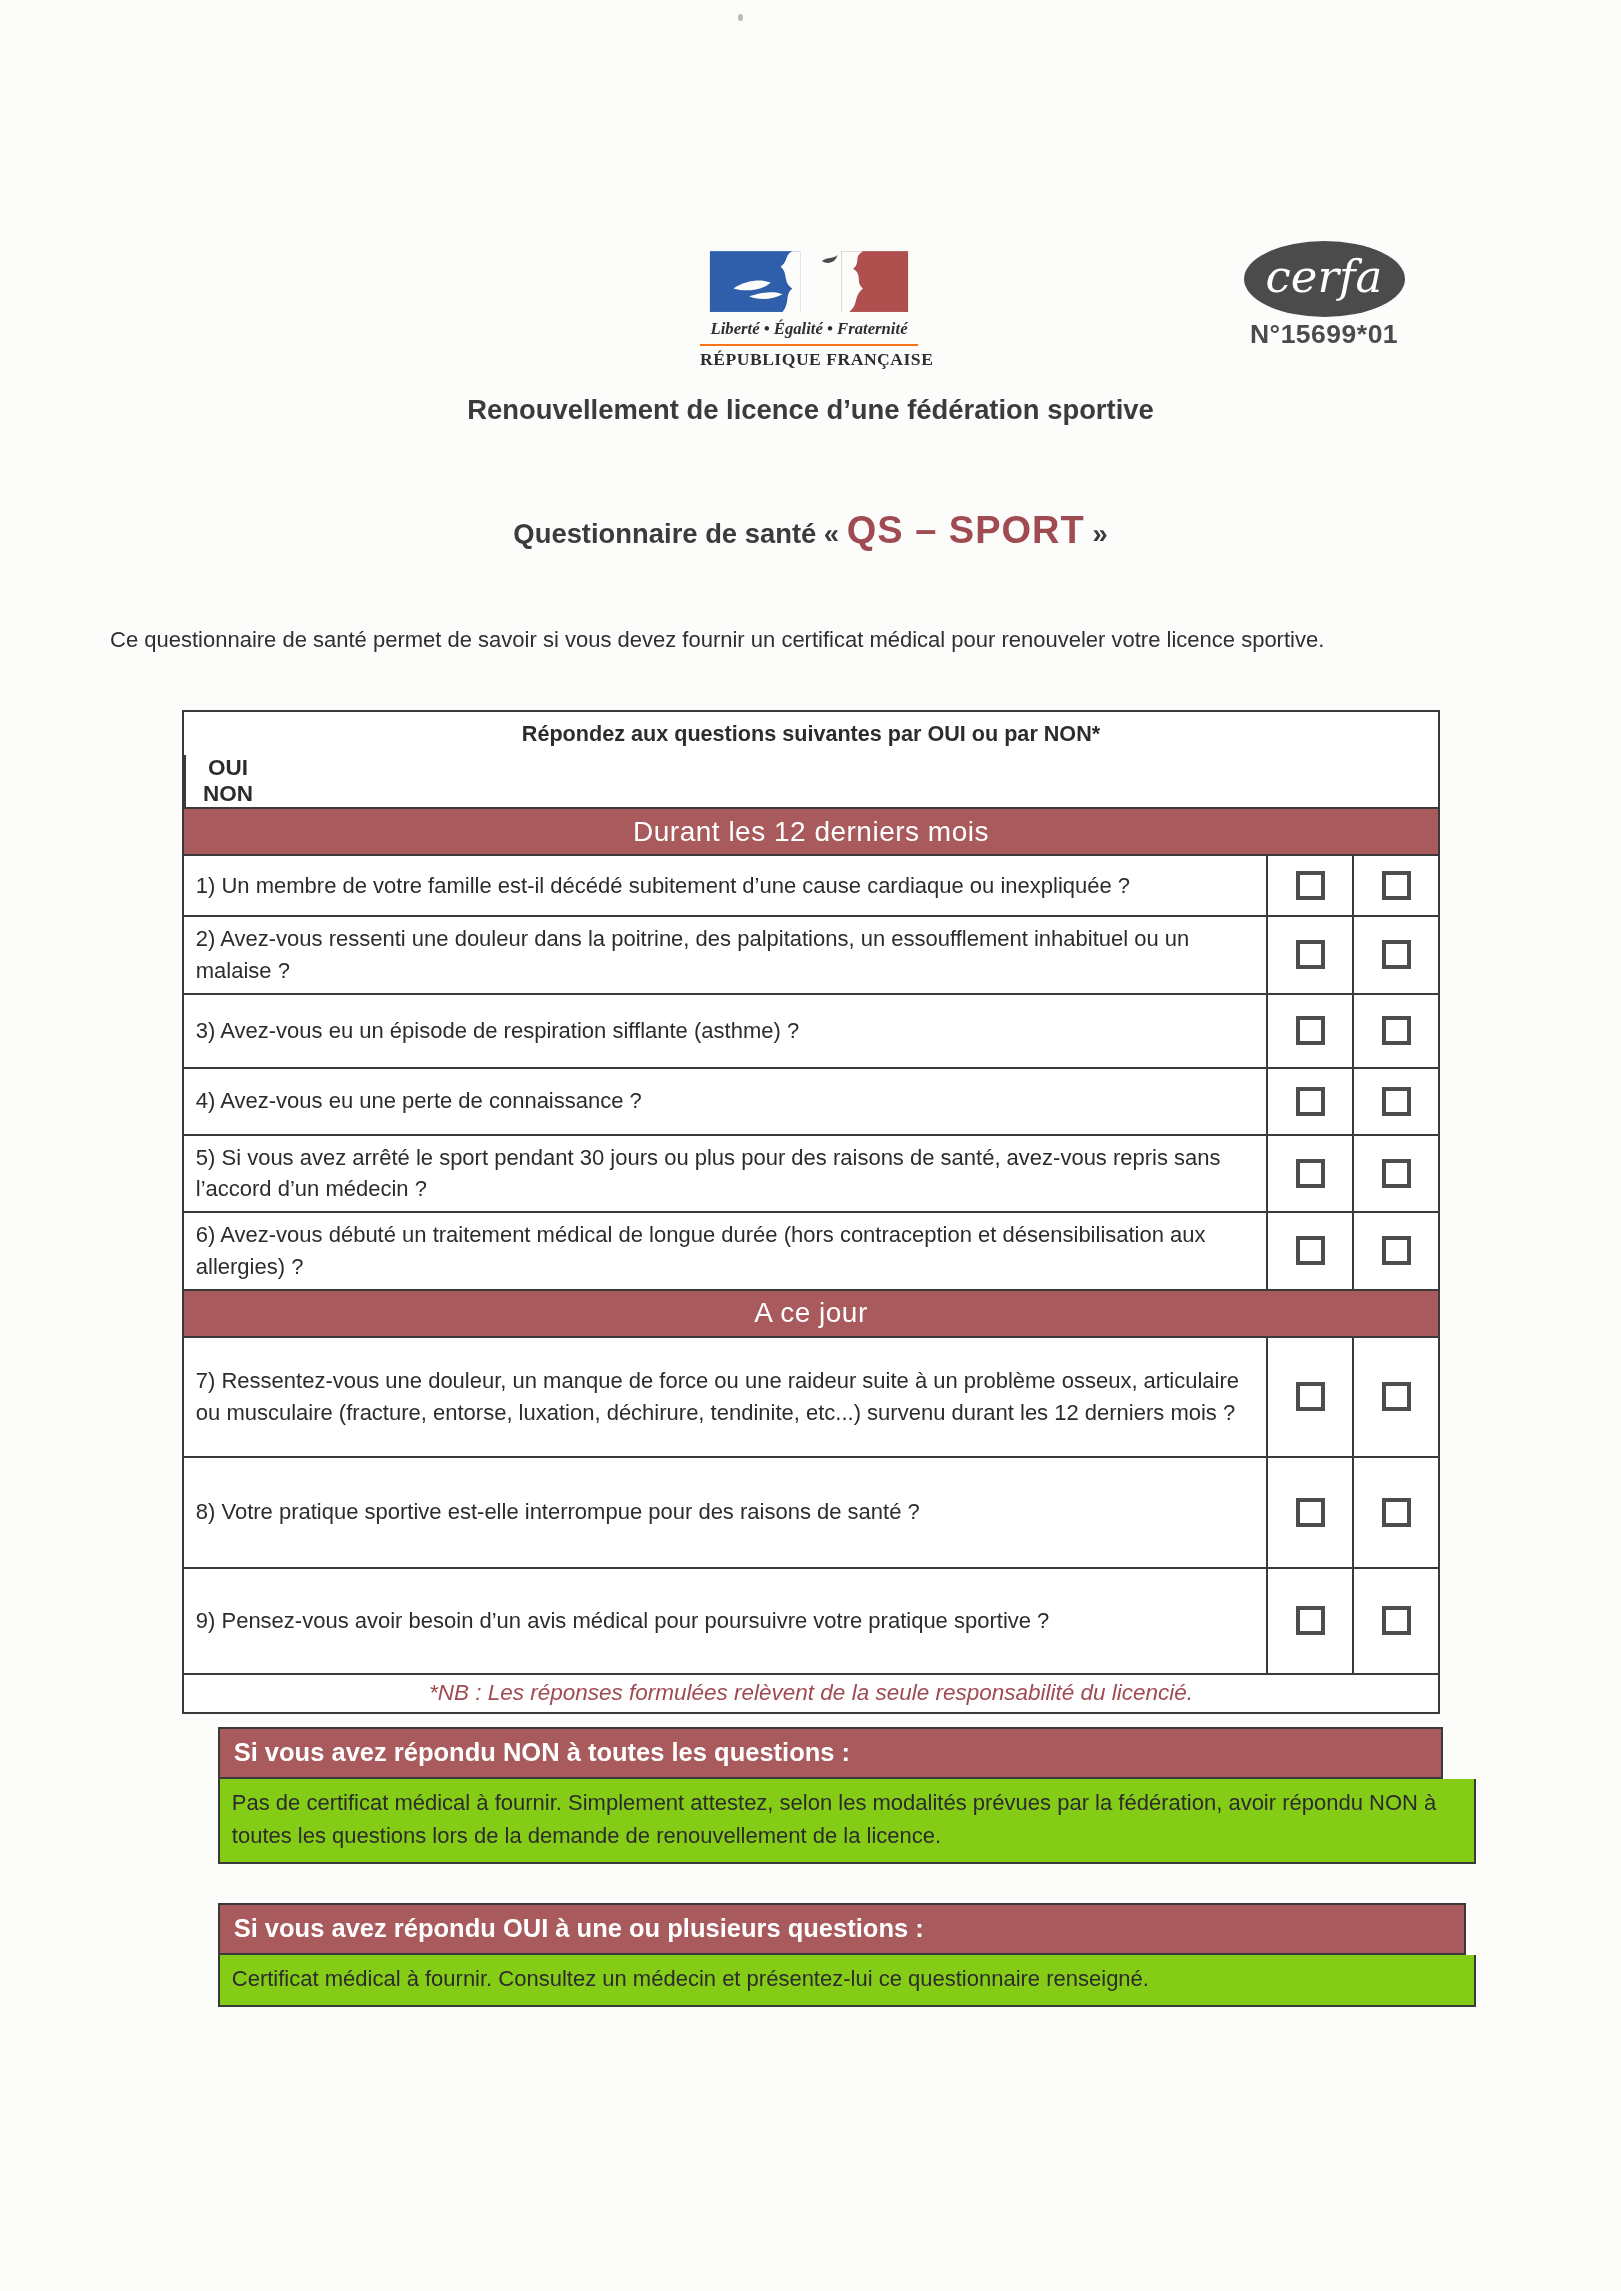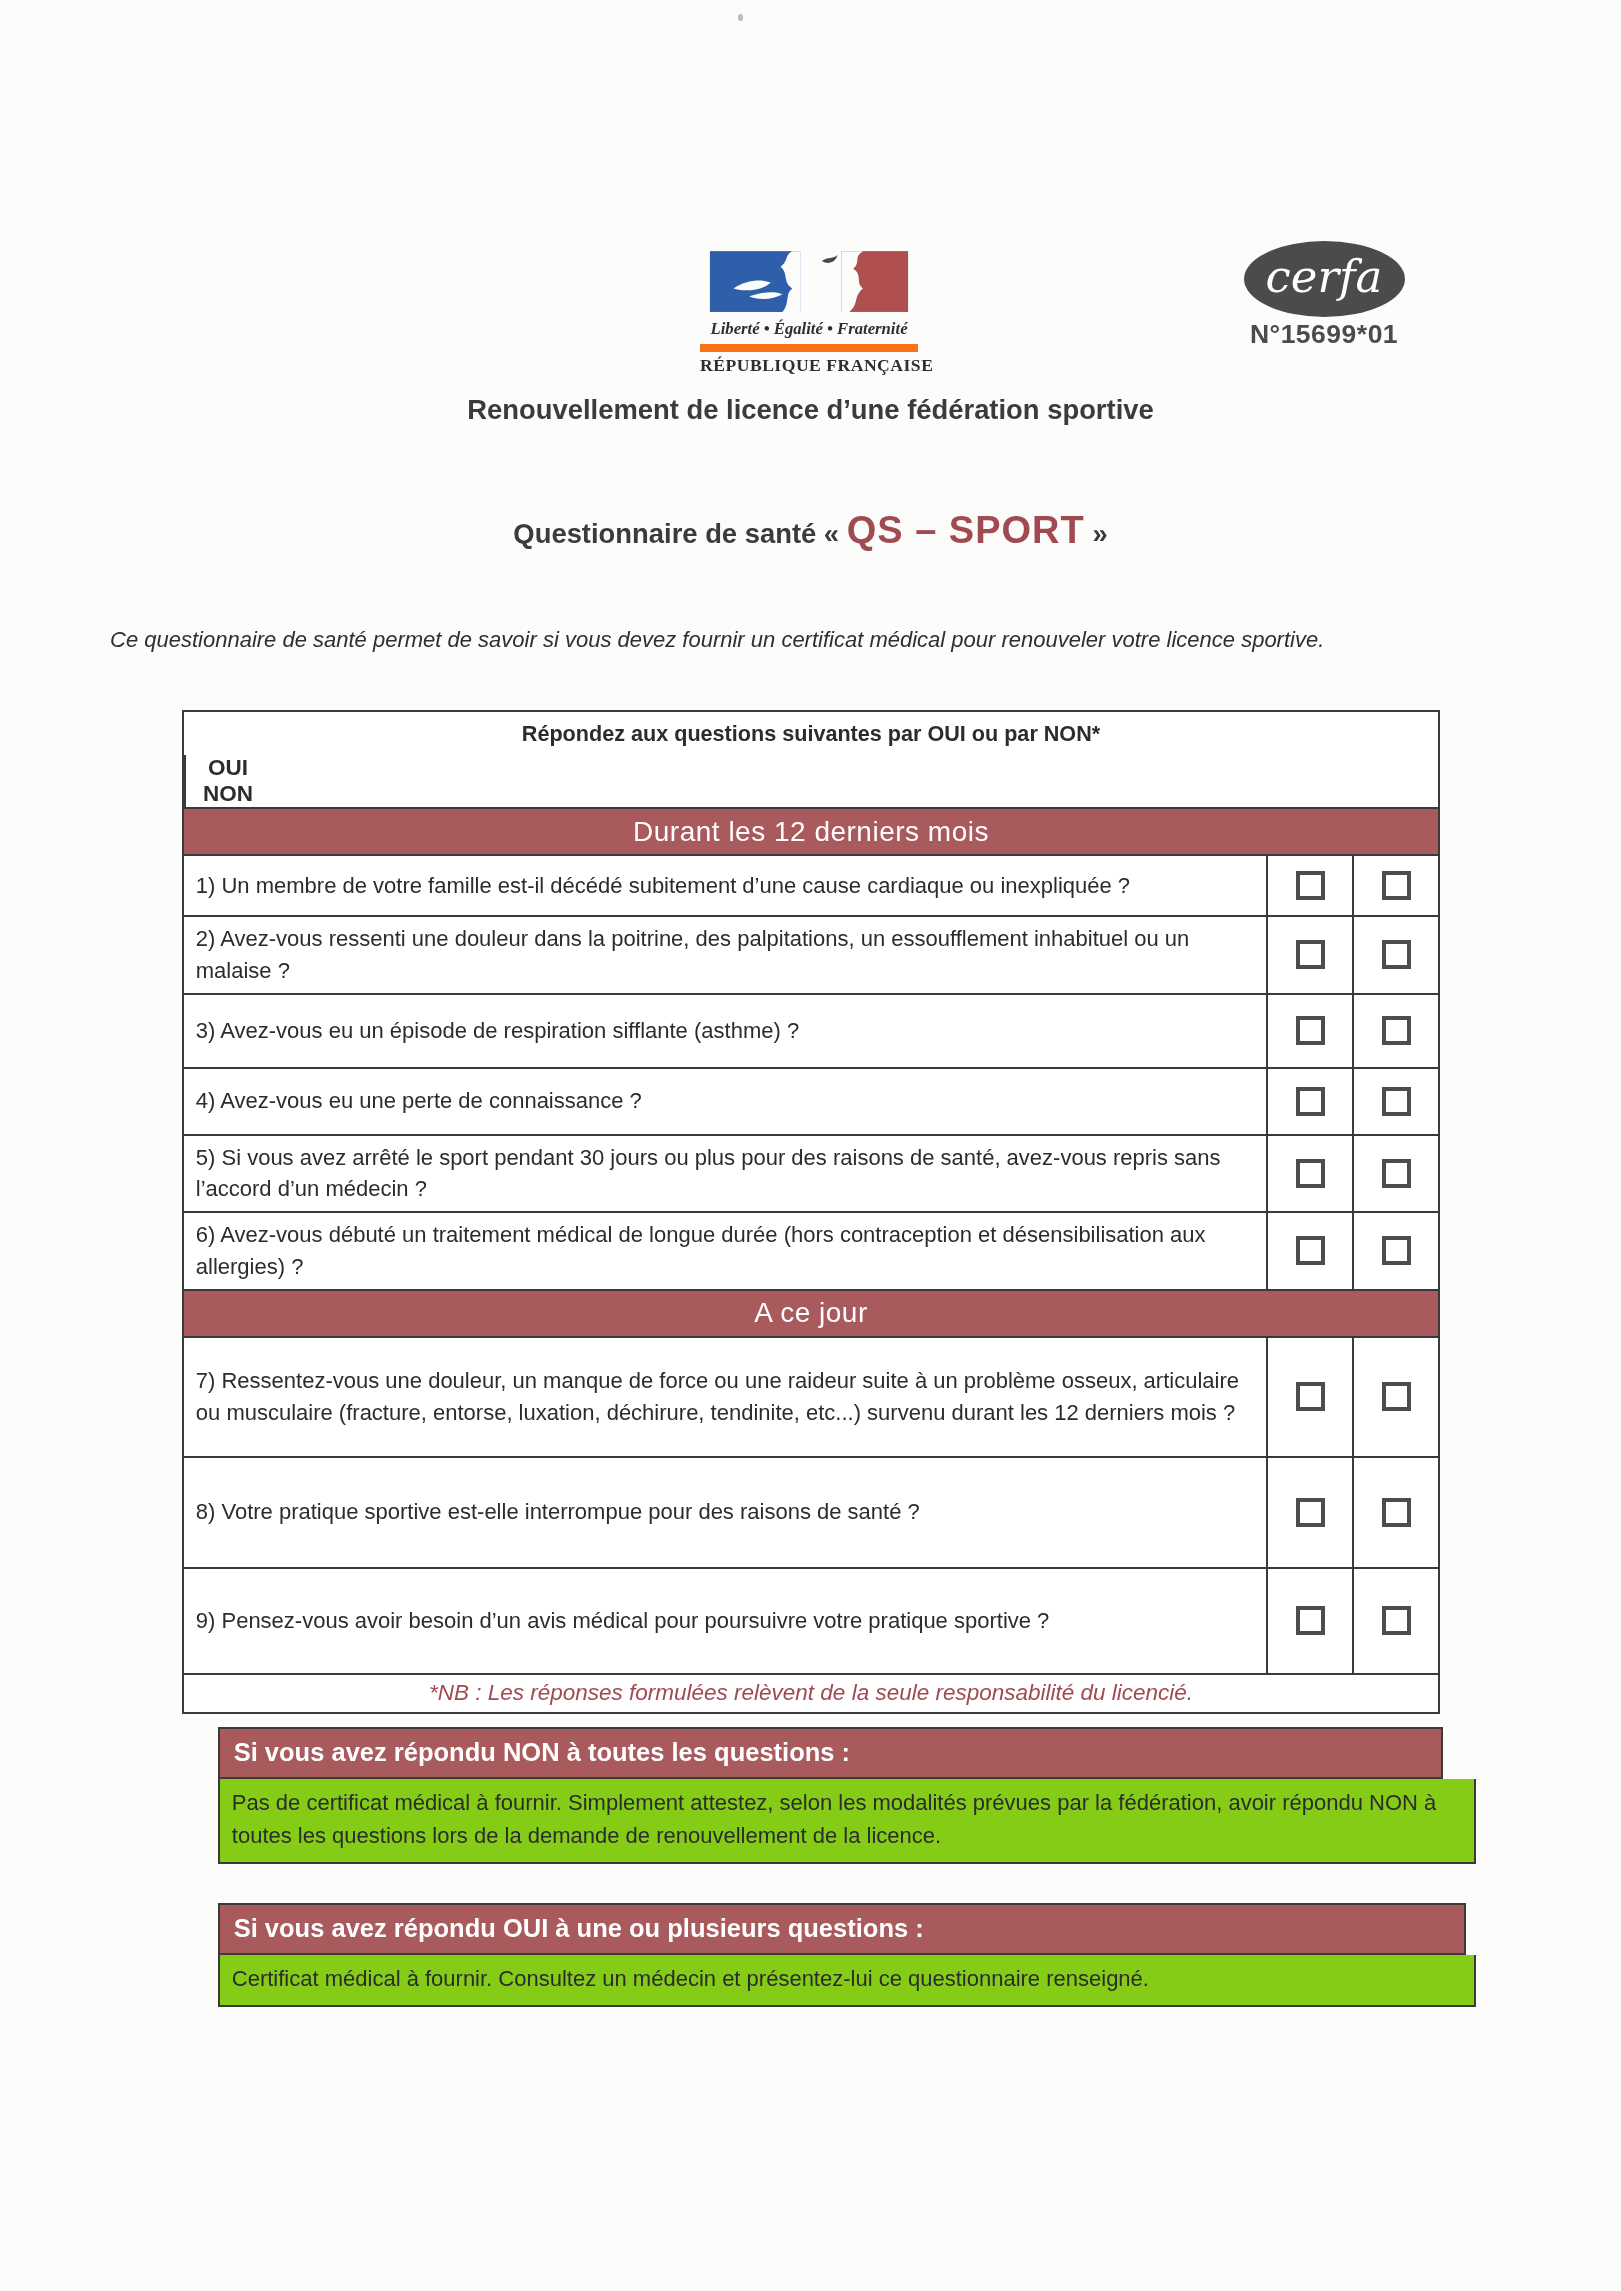--- a/index.html
+++ b/index.html
@@ -11,21 +11,21 @@
   }
   .speck { position:absolute; left:738px; top:13.7px; width:4.9px; height:7.8px;
     background:#9a9a98; border-radius:50%; opacity:.65; }
 
   
   .marianne { position:absolute; left:700px; top:251px; width:218px; text-align:center; }
   .marianne svg { display:block; margin:0 auto; }
   .motto {
     font-family:"Liberation Serif", serif; font-style:italic; font-weight:bold;
     font-size:16.7px; color:#2e2e2e; padding:2.9px 0 4.9px 0;
-    border-bottom:8px solid #f97316; white-space:nowrap;
+    border-bottom:2px solid #f97316; white-space:nowrap;
   }
   .republic {
     font-family:"Liberation Serif", serif; font-weight:bold; font-size:17.6px;
     color:#2e2e2e; margin-top:2.9px; letter-spacing:0.5px; white-space:nowrap;
   }
   .cerfa { position:absolute; left:1231px; top:241px; width:186px; text-align:center; }
   .cerfa-ellipse {
     width:161px; height:76px; margin:0 auto; border-radius:50%;
     background:var(--cerfa_gray,#4b4b4b); display:flex; align-items:center; justify-content:center;
   }
@@ -35,21 +35,21 @@
   }
   .cerfa-number { font-weight:bold; font-size:26.5px; color:var(--cerfa_gray,#4b4b4b); margin-top:2px; letter-spacing:0.5px; }
 
   
   .title1 { position:absolute; top:394px; left:0; width:100%; text-align:center;
     font-size:27.4px; font-weight:bold; color:#3b3b3b; }
   .title2 { position:absolute; top:493px; left:0; width:100%; text-align:center;
     font-size:27.4px; font-weight:bold; color:#3b3b3b;margin-top:16px; }
   .title2 .qs { font-size:38px; color:var(--accent_red,#a34e55); letter-spacing:1px; }
   .intro { position:absolute; top:627px; left:110px; width:1402px;
-    font-size:22px; color:#2f2f2f;font-style:italic; }
+    font-size:22px; color:#2f2f2f; }
 
   
   .qtable { position:absolute; left:182px; top:710px; width:1258px;
     border:2.9px solid #3a3a3a; background:#fff; }
   .trow { display:flex; align-items:center; }
   .thead { min-height:43px; font-weight:bold;flex-direction:column; }
   .qcell { flex:1; padding:5.9px 11.8px; font-size:22px; line-height:1.45; color:#2c2c2c; }
   .thead .qcell { text-align:center; font-size:21.6px; }
   .choice-col { align-self:stretch; width:86px; display:flex; align-items:center;
     justify-content:center; border-left:2px solid #3a3a3a; font-weight:bold; font-size:22.5px; color:#2c2c2c; }

